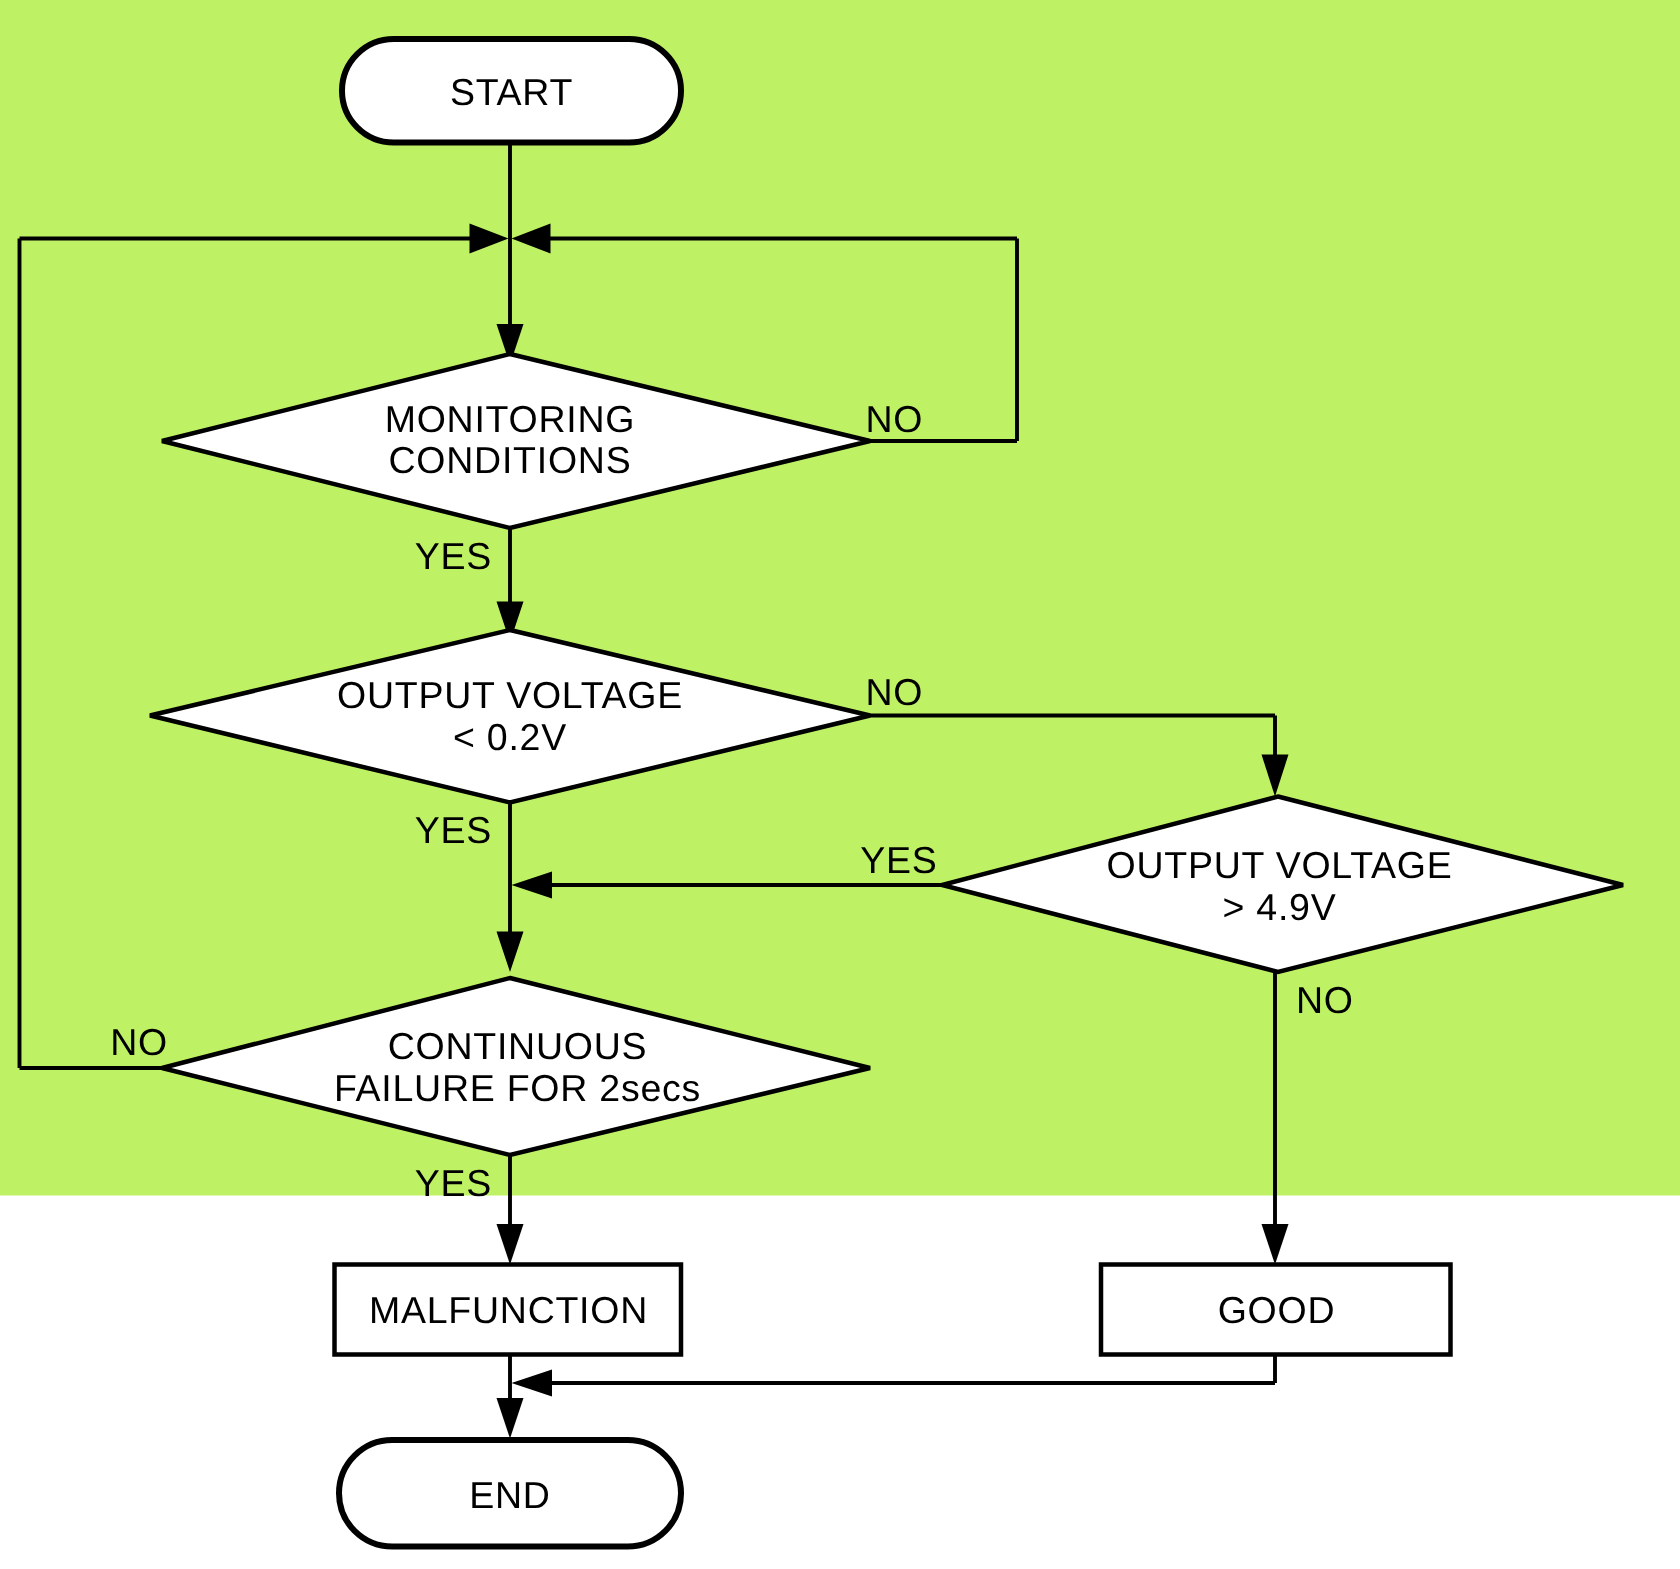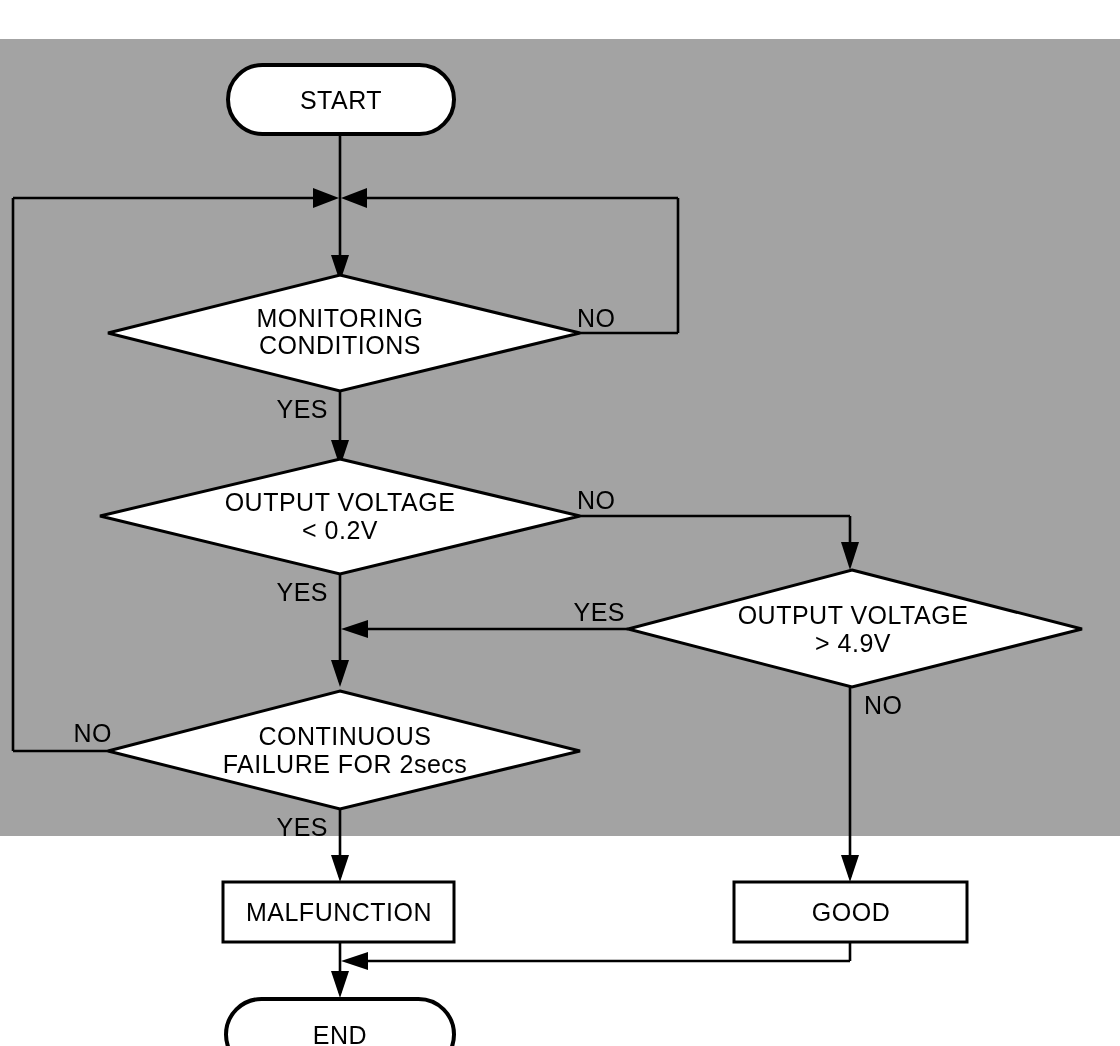--- a/index.html
+++ b/index.html
@@ -11,22 +11,21 @@
   body {
     width: 1120px;
     height: 1046px;
     font-family: "Liberation Sans", sans-serif;
     overflow: hidden;
   }
   #flowchart-root {
     position: relative;
     width: 1120px;
     height: 797px;
-    background: #a3a3a3;
-    margin-top: 39px;
+    background: #bef264;
   }
   svg#flow-svg {
     position: absolute;
     top: 0;
     left: 0;
     width: 1120px;
     height: 1046px;
     display: block;
   }
   .shape-stroke {

